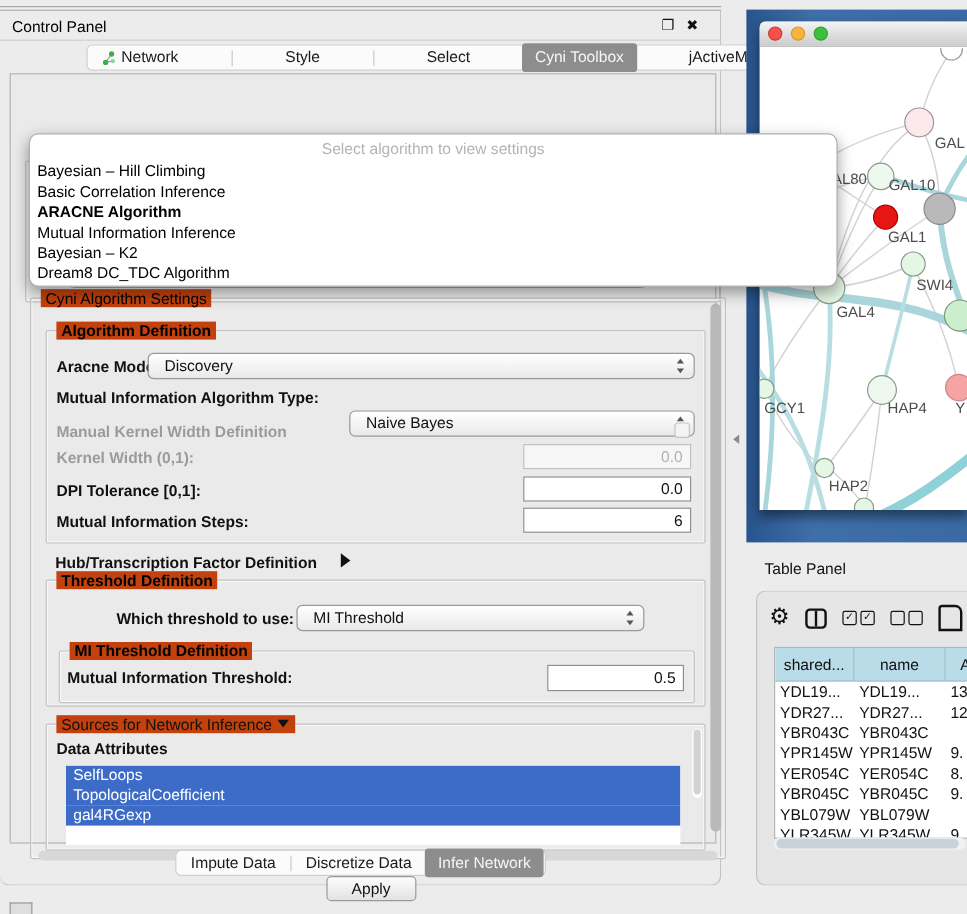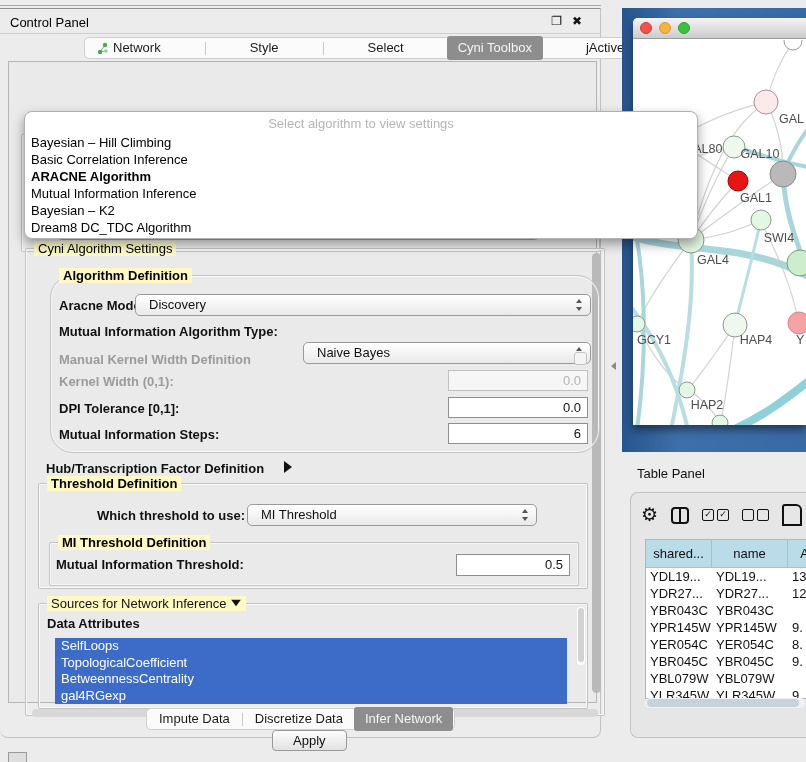--- a/index.html
+++ b/index.html
@@ -10,50 +10,50 @@
   
   #cp{left:0;top:8px;width:601px;height:730px;background:#ececec;
       border:1px solid #c2c2c2;border-top:1px solid #8f8f8f;border-left:none;
       border-radius:0 0 8px 8px;box-sizing:border-box;}
   #cp-topline{left:0;top:5px;width:601px;height:1px;background:#a8a8a8;}
   #cp-title{left:10px;top:6px;font-size:13px;color:#000000;}
   #cp-btns{right:18px;top:5px;display:flex;gap:10px;font-size:12px;color:#111;font-weight:bold;}
   #cp-titlebar-sep{left:0;top:24px;width:601px;height:1px;background:#cfcfcf;}
   .tabbar{display:flex;align-items:center;background:#fbfbfb;border:1px solid #cfcfcf;
           border-radius:5px;height:22px;box-sizing:border-box;padding:0 1px;}
-  #top-tabs{left:84px;top:28px;gap:32px;}
+  #top-tabs{left:72px;top:28px;gap:32px;}
   #bottom-tabs{left:146px;top:699px;}
   .tab{font-size:13px;color:#1a1a1a;padding:2px 11px;white-space:nowrap;display:flex;
        align-items:center;gap:4px;border-radius:3px;height:18px;line-height:18px;}
   .tab.sel{background:#8d8d8d;color:#f6f6f6;height:20px;line-height:20px;border-radius:3px;}
   .tabsep{width:1px;height:13px;background:#c9c9c9;margin:0 1px;}
   #cp-main{left:8px;top:52px;width:589px;height:642px;background:#eaeaea;
            border:1px solid #b5b5b5;box-sizing:border-box;}
   
   .groupbox{border:1px solid #c3c3c3;box-shadow:0 0 0 1px #f7f7f7 inset;border-radius:2px;}
-  .gtitle{position:absolute;top:-8px;left:8px;background:#fef9c3;padding:0 4px;font-size:13px;}
+  .gtitle{position:absolute;top:-8px;left:8px;background:#c2410c;padding:0 4px;font-size:13px;}
   #inf-group{left:12px;top:72px;width:577px;height:116px;}
   #inf-combo-frag{left:569px;top:90px;width:20px;height:26px;border:2px solid #6f9fd8;
                   border-radius:6px;background:linear-gradient(#fff,#e6e6e6);box-sizing:border-box;}
   #bg-combo{left:46px;top:150px;width:486px;height:28px;border:1px solid #a5a5a5;border-radius:7px;
             background:#fff;font-size:13px;color:#b5b5b5;line-height:26px;padding-left:14px;
             box-sizing:border-box;white-space:nowrap;overflow:hidden;}
   
   #popup{left:15px;top:49px;width:674px;height:128px;background:#fff;border:1px solid #b0b0b0;
          border-radius:8px;box-shadow:0 5px 12px rgba(0,0,0,.38);z-index:50;box-sizing:border-box;
          padding-top:4px;}
   #popup-head{text-align:center;font-size:13px;color:#b4b4b4;height:18px;}
   .pop-item{font-size:13px;color:#000;padding:1px 0 1px 6px;line-height:15px;white-space:nowrap;}
   .pop-item.bold{font-weight:bold;}
   
   #settings{left:16px;top:186px;width:578px;height:466px;}
   #settings .gtitle{font-size:13px;color:#000;}
   #vscroll{left:566px;top:4px;width:9px;height:452px;}
   #vscroll .thumb{position:absolute;left:0;top:0;width:9px;height:440px;background:#b9b9b9;border-radius:5px;}
-  #algdef{left:24px;top:26px;width:548px;height:176px;border-radius:23px;}
+  #algdef{left:12px;top:26px;width:548px;height:176px;}
   .blue-t{color:#2726d6;font-weight:bold;}
   .green-t{color:#09d509;font-weight:bold;}
   .lbl{font-size:13px;font-weight:bold;color:#111;white-space:nowrap;}
   .lbl.dis{color:#9b9b9b;}
   .combo{border:1px solid #9a9a9a;border-radius:5px;background:linear-gradient(#ffffff,#e9e9e9);
          font-size:13px;color:#111;box-sizing:border-box;padding-left:13px;position:relative;}
   .spin{position:absolute;right:7px;top:50%;transform:translateY(-50%);width:7px;height:12px;}
   .spin:before,.spin:after{content:"";position:absolute;left:0;border-left:3.5px solid transparent;
          border-right:3.5px solid transparent;}
   .spin:before{top:0;border-bottom:4.5px solid #555;}
@@ -221,21 +221,20 @@
           <div class="abs field" style="left:406px;top:11px;width:114px;height:22px;line-height:19px;">0.5</div>
         </div>
       </div>
 
       <div class="abs groupbox" id="src-group">
         <span class="gtitle" style="color:#111;"><span>Sources for Network Inference</span> <span class="tri-d" style="transform:scale(.8);vertical-align:1px;"></span></span>
         <div class="abs lbl" style="left:8px;top:12px;">Data Attributes</div>
         <div id="attr-list">
             <div class="attr-item" style="background: rgb(61, 108, 200);">SelfLoops</div>
             <div class="attr-item" style="background: rgb(61, 108, 200);">TopologicalCoefficient</div>
-            <div class="attr-item" style="background: rgb(61, 108, 200);">BetweennessCentrality</div>
             <div class="attr-item" style="background: rgb(61, 108, 200);">gal4RGexp</div>
           </div>
         <div id="attr-vscroll">
             <div class="thumb"></div>
           </div>
       </div>
 
       <div class="abs" id="hscroll"></div>
     </div>
 

